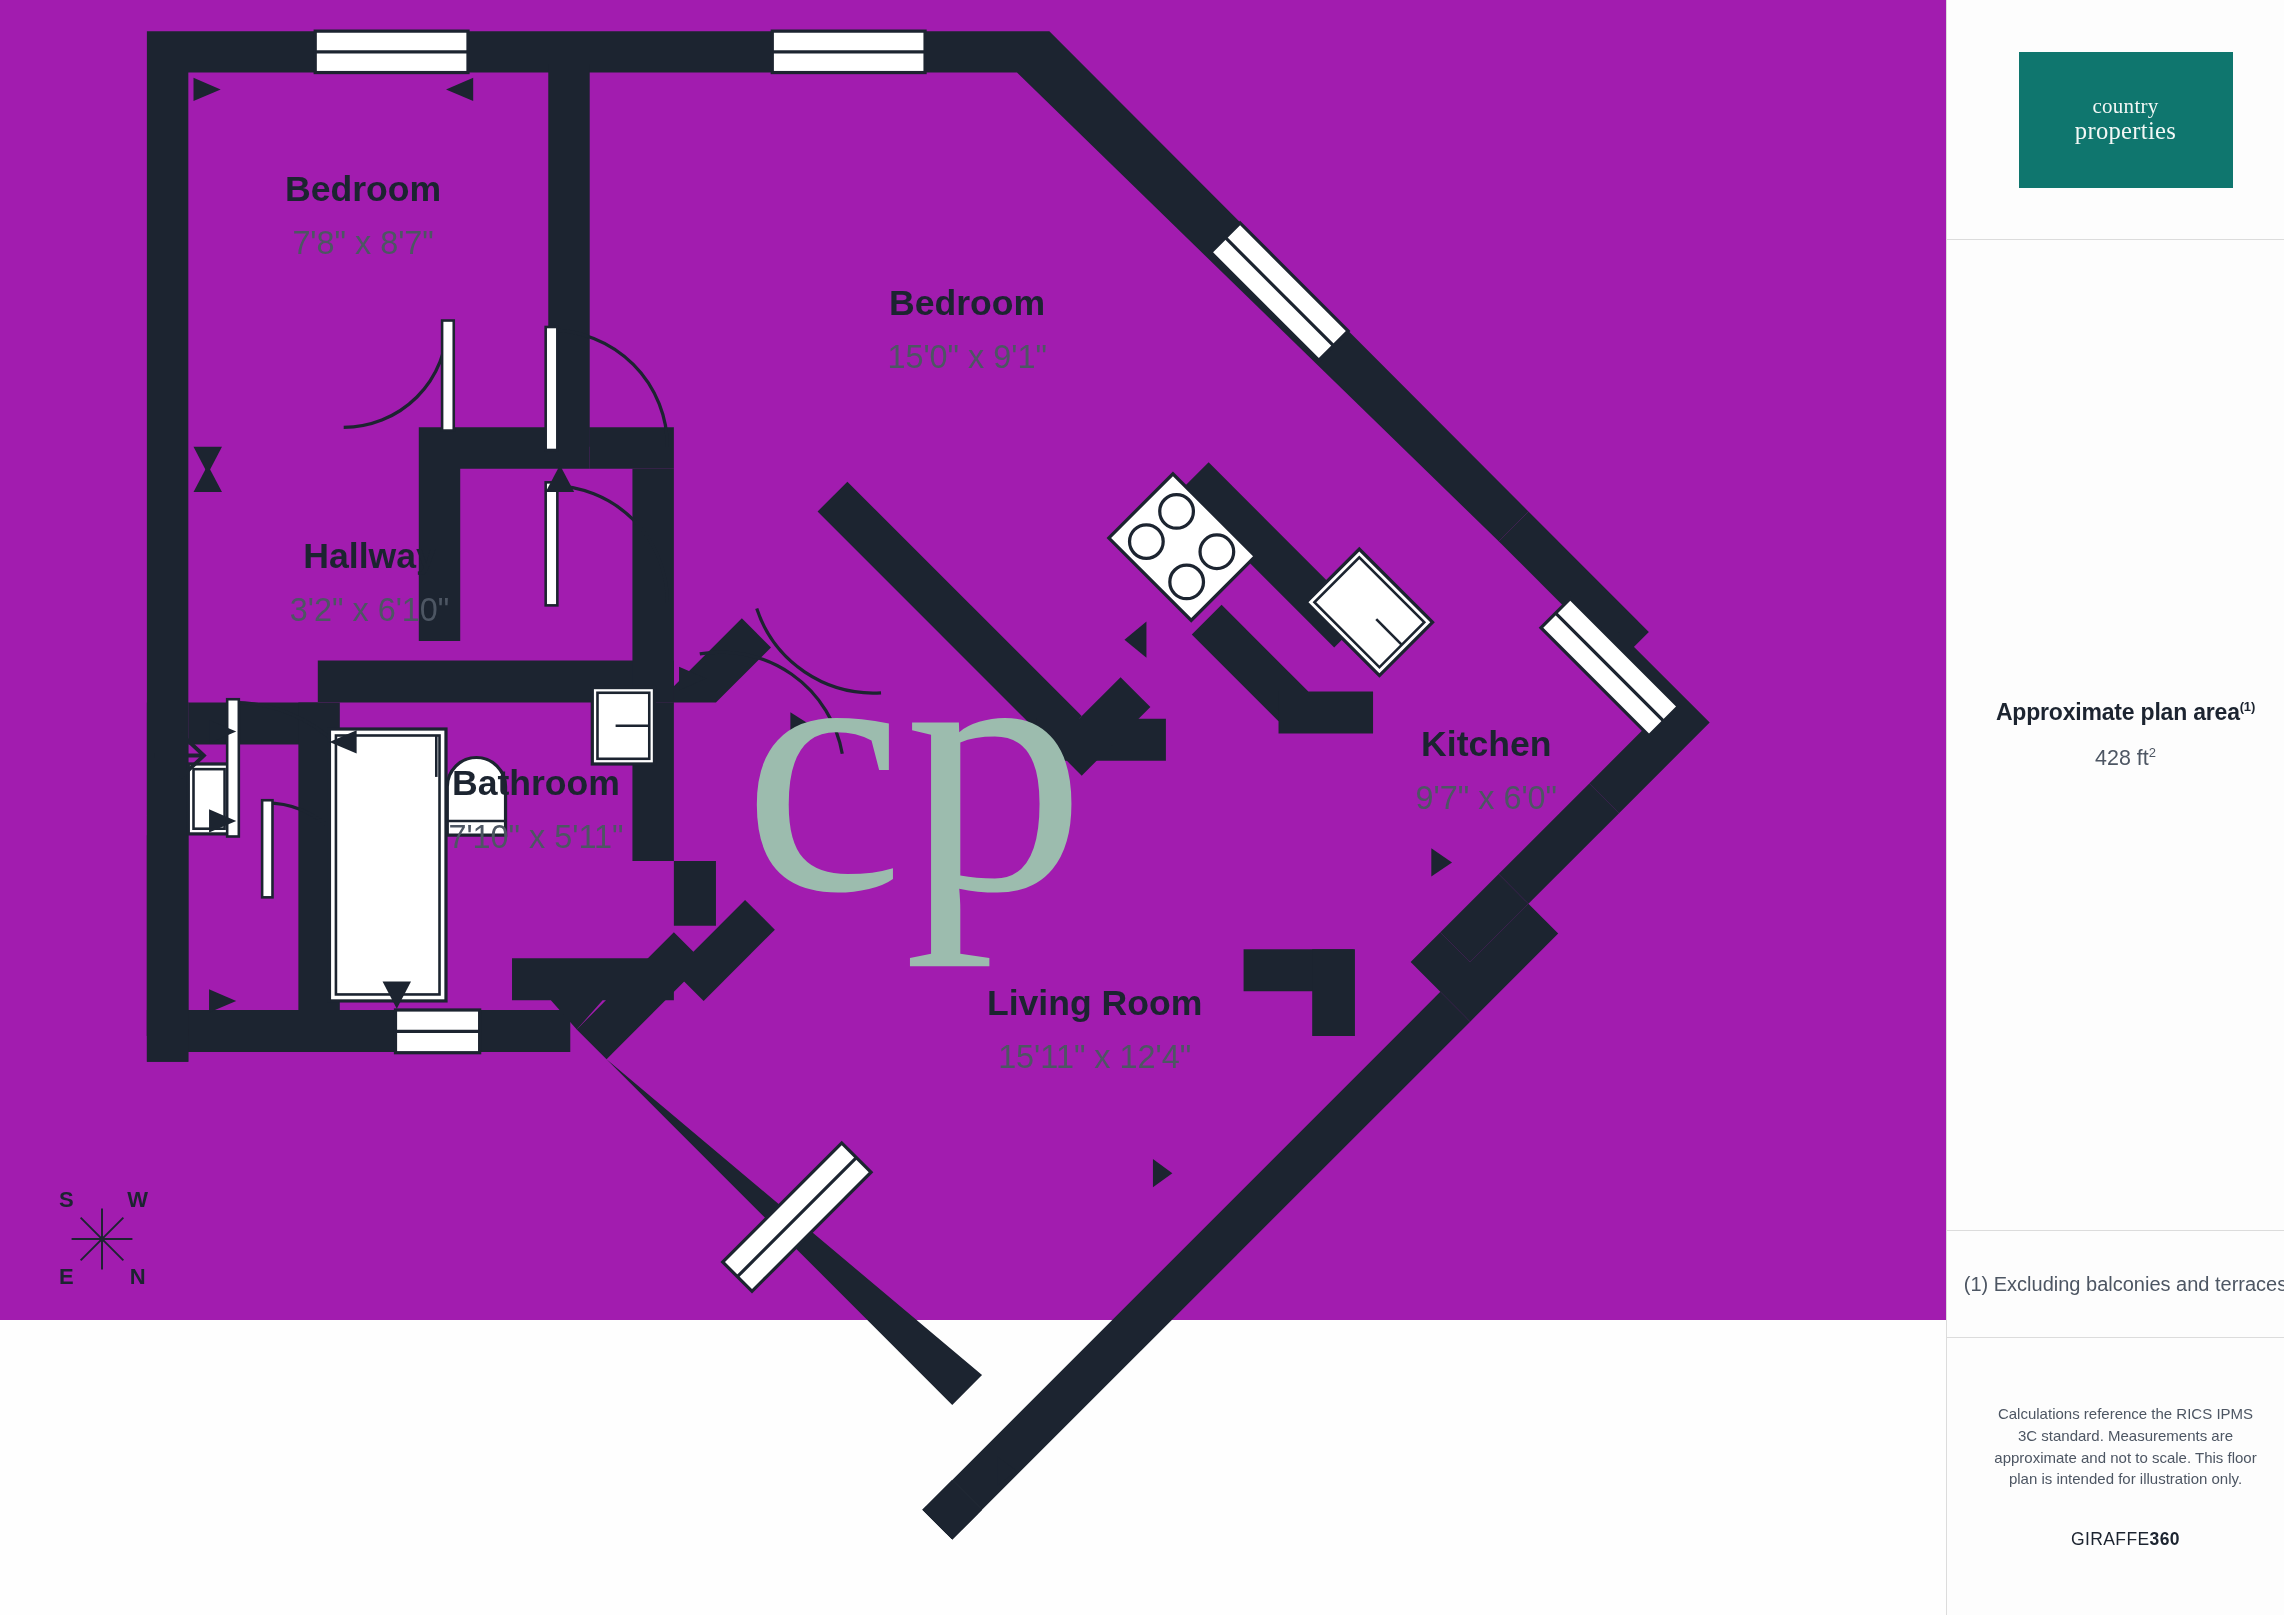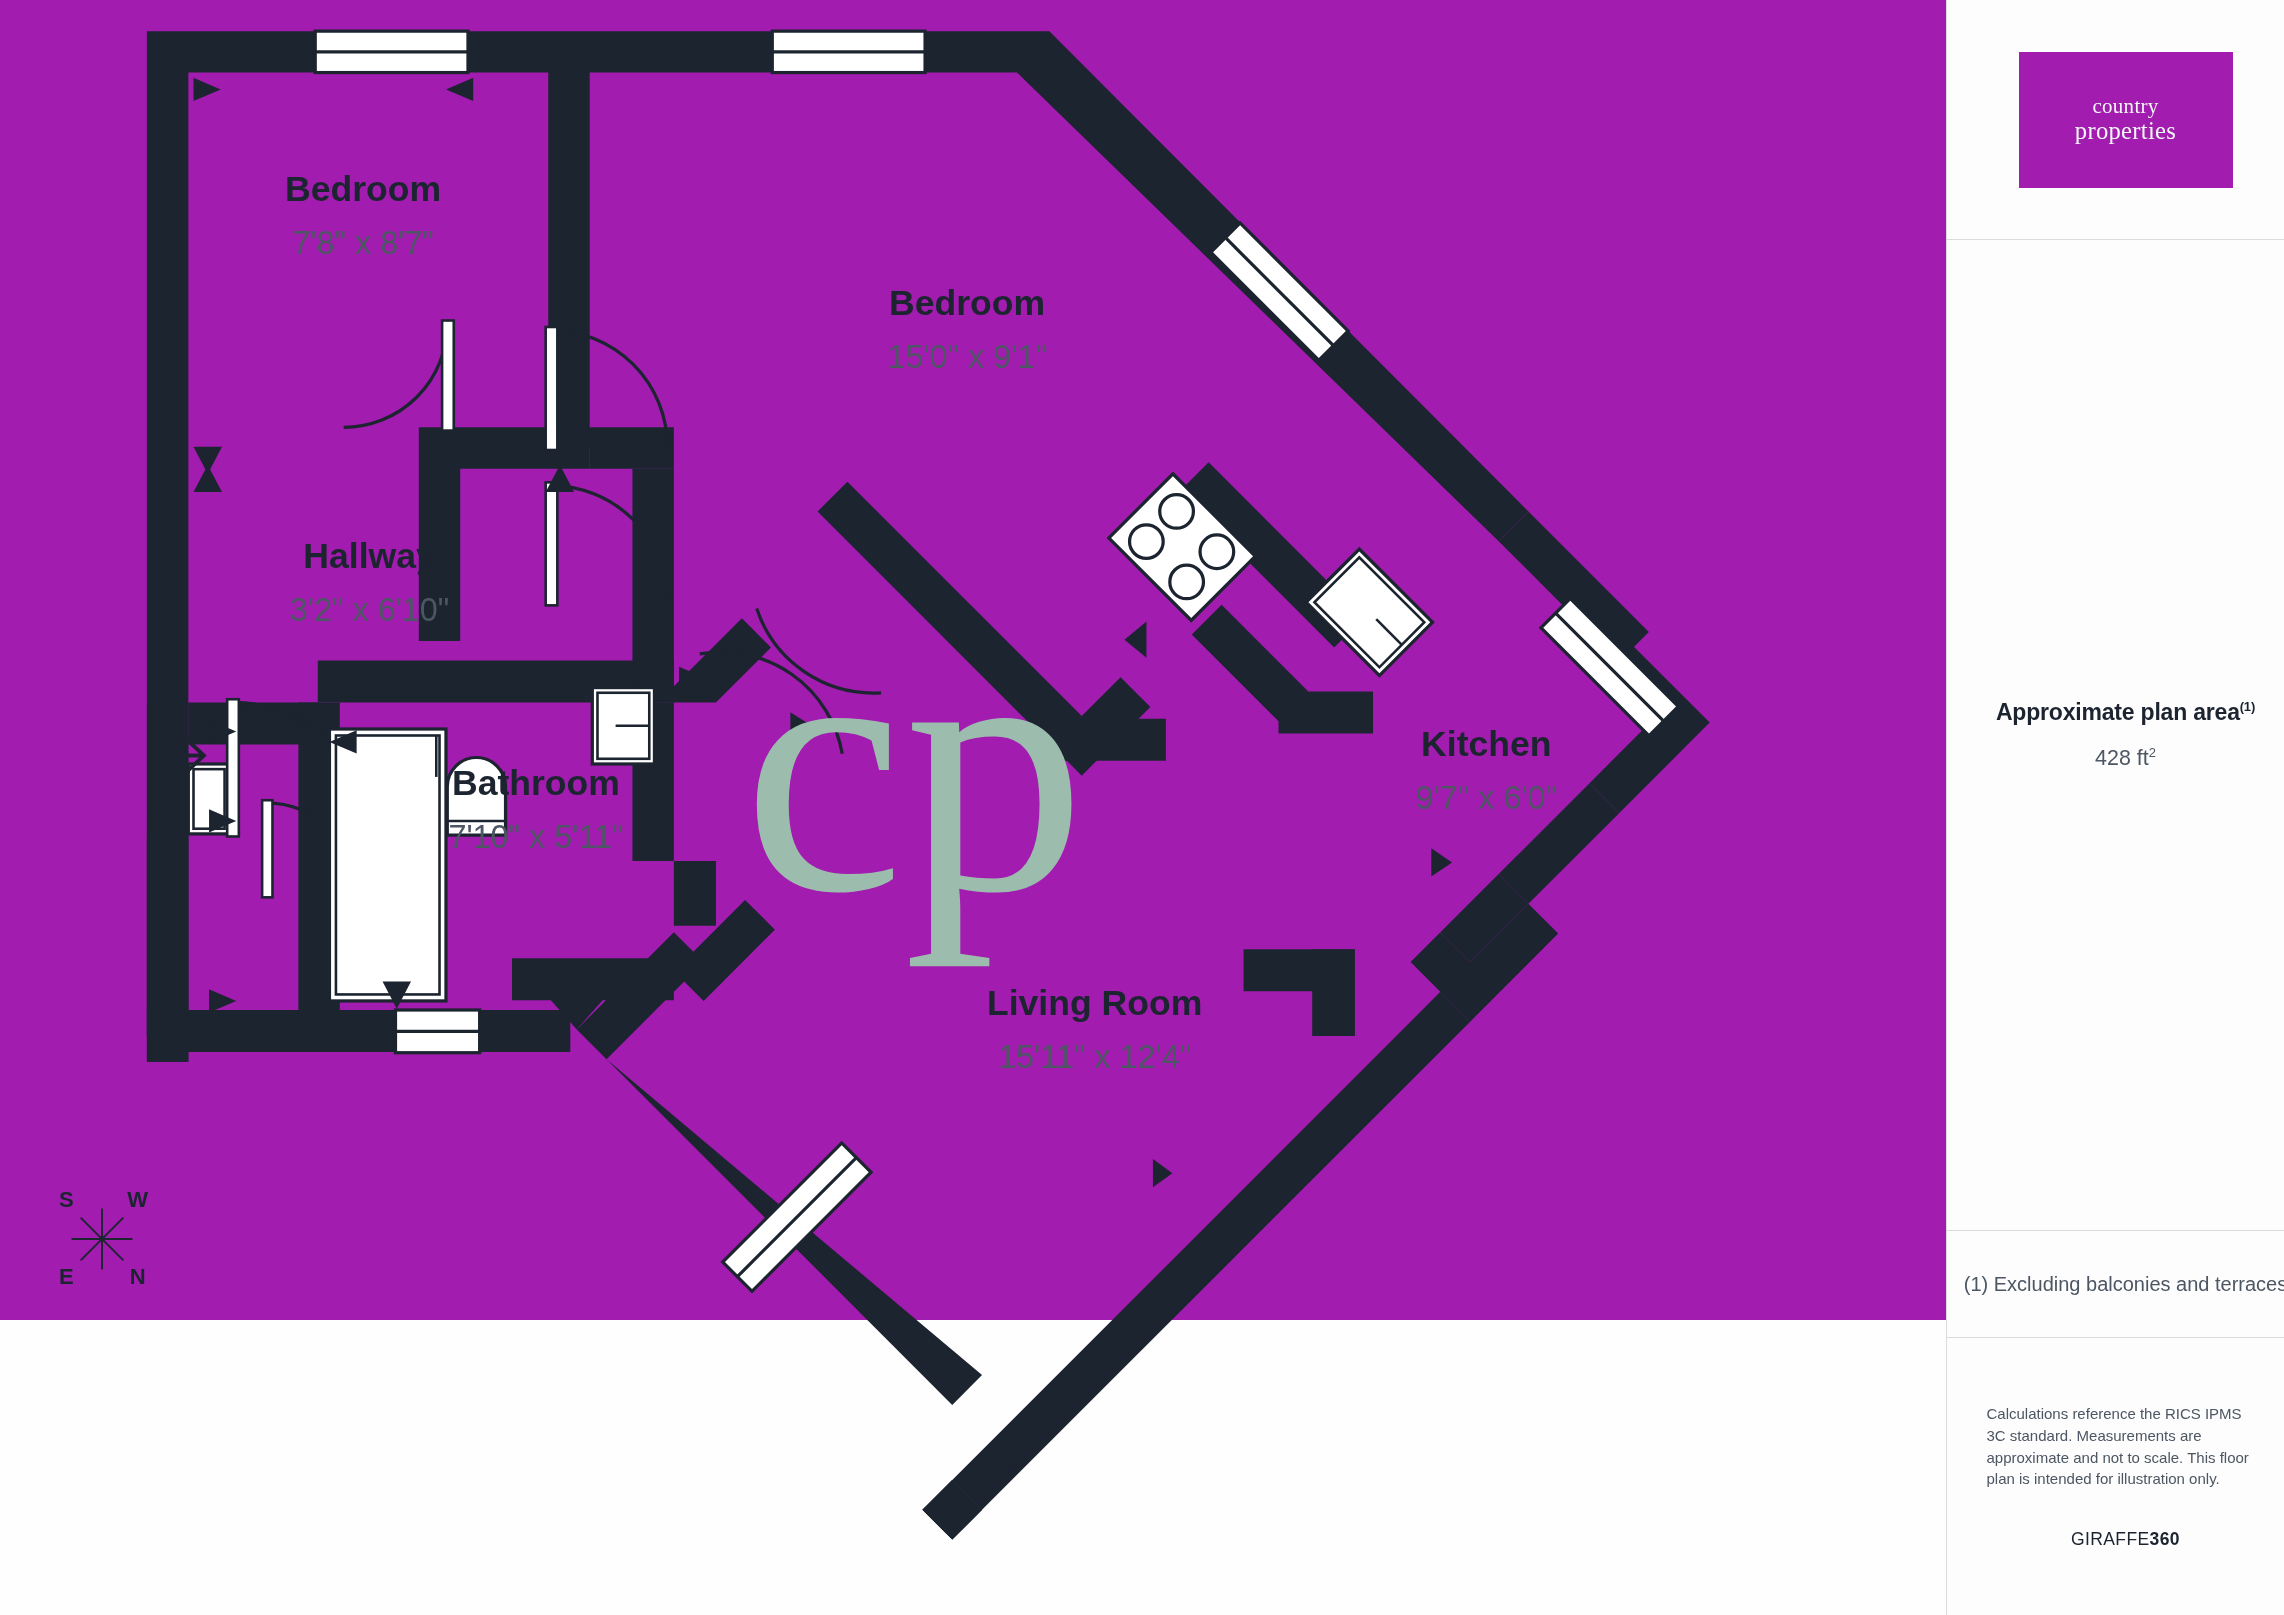--- a/index.html
+++ b/index.html
@@ -52,21 +52,21 @@
     justify-content: center;
   }
   #logo-cell {
     height: 240px;
     border-bottom: 1.9px solid #dcdcdc;
     justify-content: center;
   }
   #brand-logo {
     width: 214px;
     height: 136px;
-    background: #a21caf;
+    background: #0f766e;
     display: flex;
     align-items: center;
     justify-content: center;
     flex-direction: column;
   }
   #brand-logo .bl1, #brand-logo .bl2 {
     font-family: "Liberation Serif", serif;
     color: #f2f7f5;
     letter-spacing: 0.3px;
     line-height: 1.02;
@@ -106,21 +106,21 @@
   }
   #disc-cell {
     height: 278px;
     justify-content: flex-start;
     padding-top: 65px;
   }
   #disclaimer {
     font-size: 15px;
     line-height: 1.45;
     color: #4d5663;
-    text-align: left;
+    text-align: center;
     width: 278px;
   }
   #giraffe {
     margin-top: 39px;
     font-size: 17.5px;
     color: #1c2430;
     letter-spacing: 0.4px;
   }
   #giraffe b { font-weight: 700; }
 

